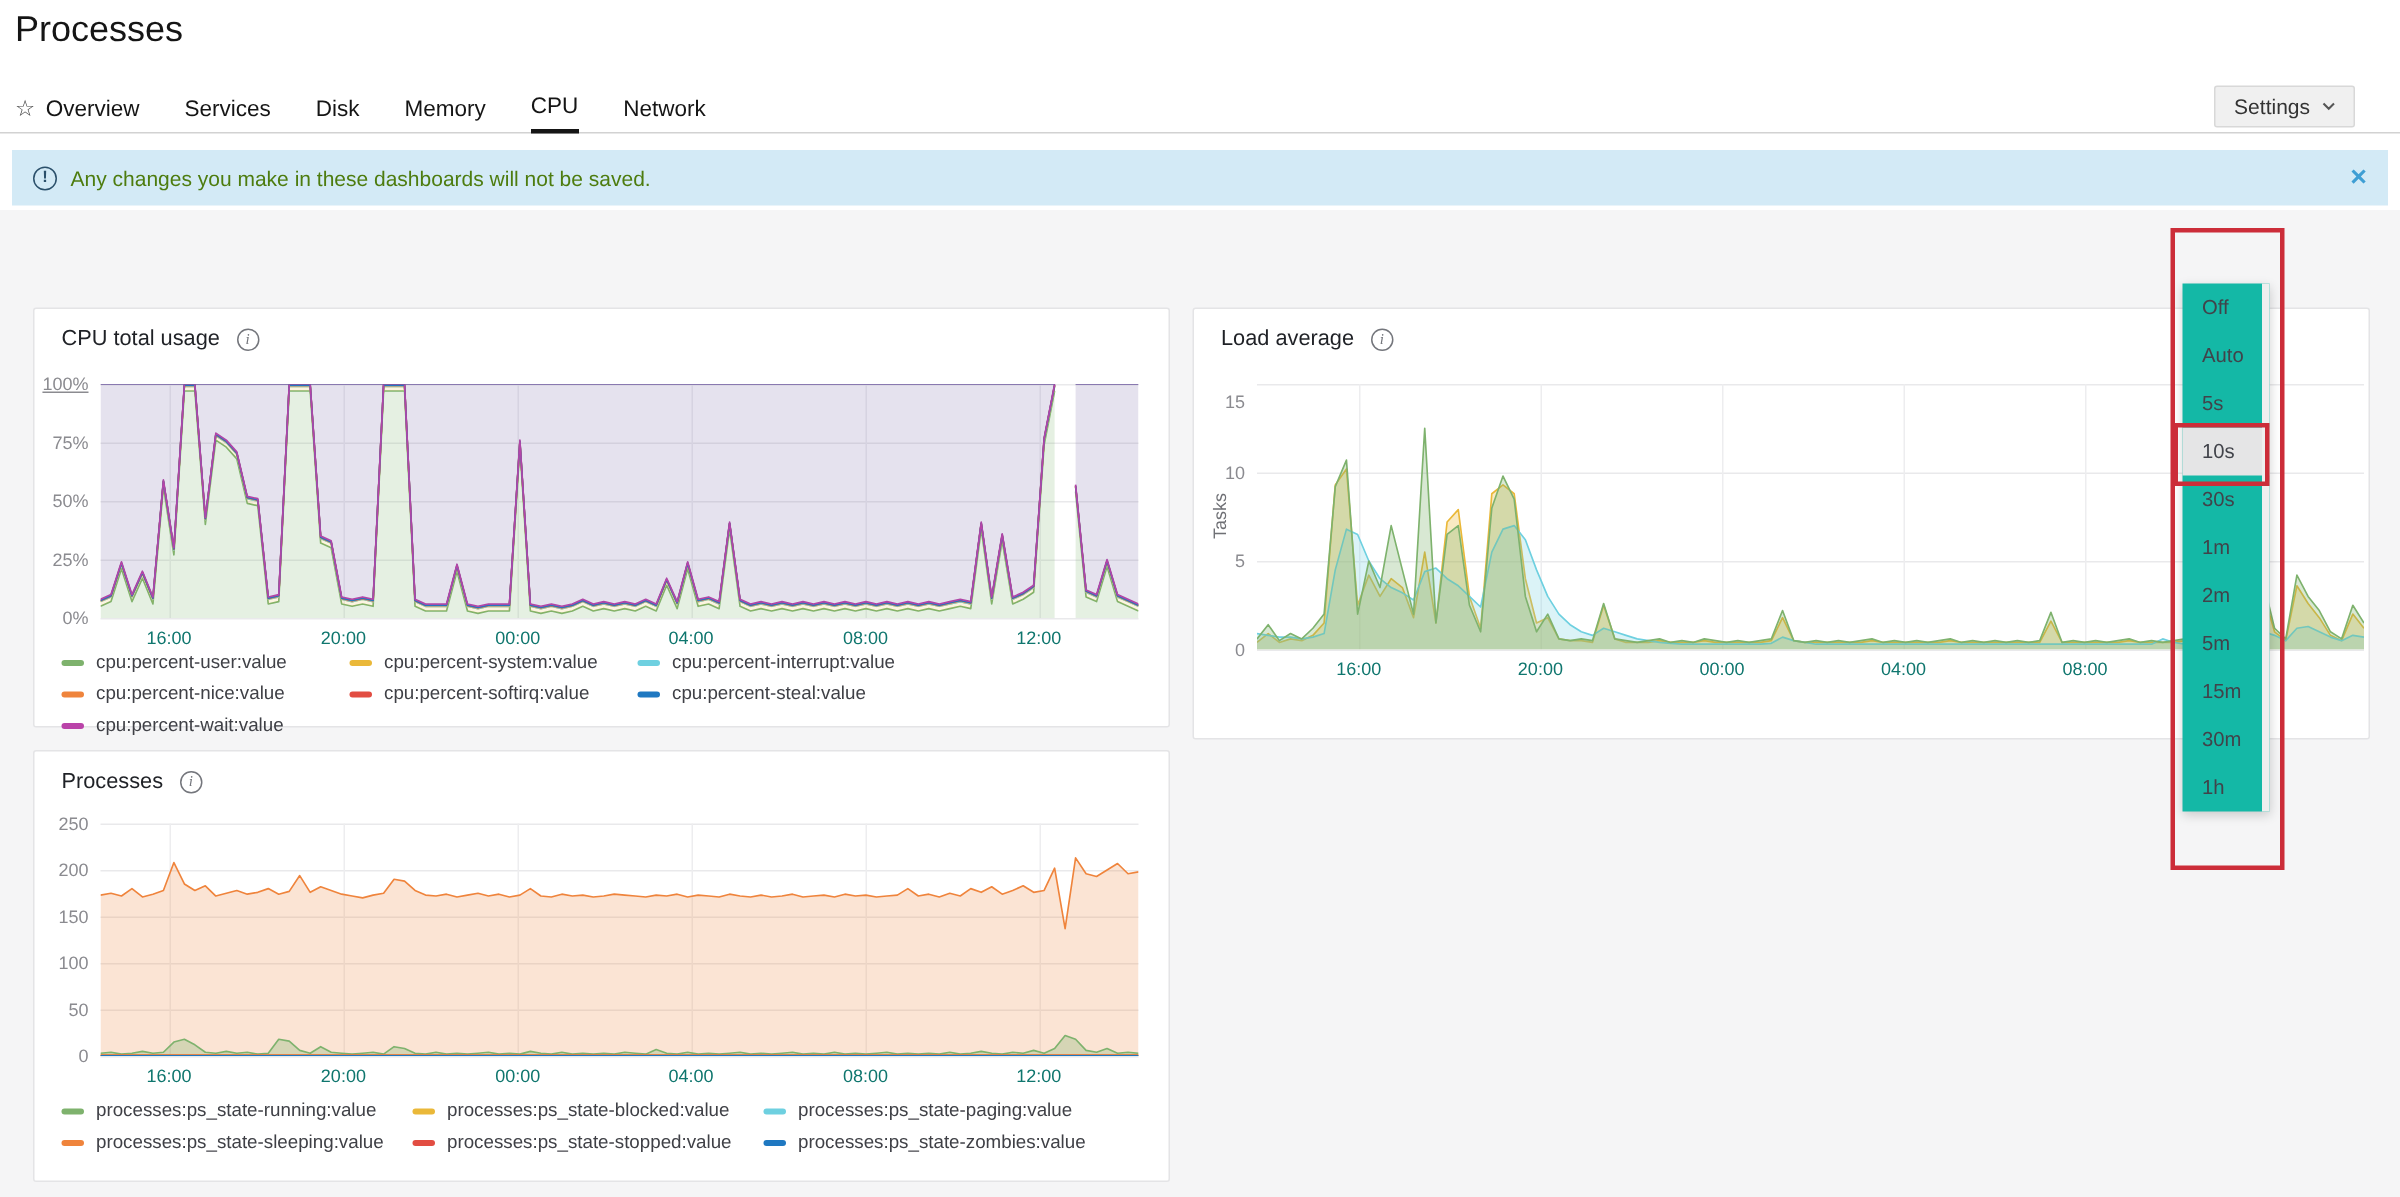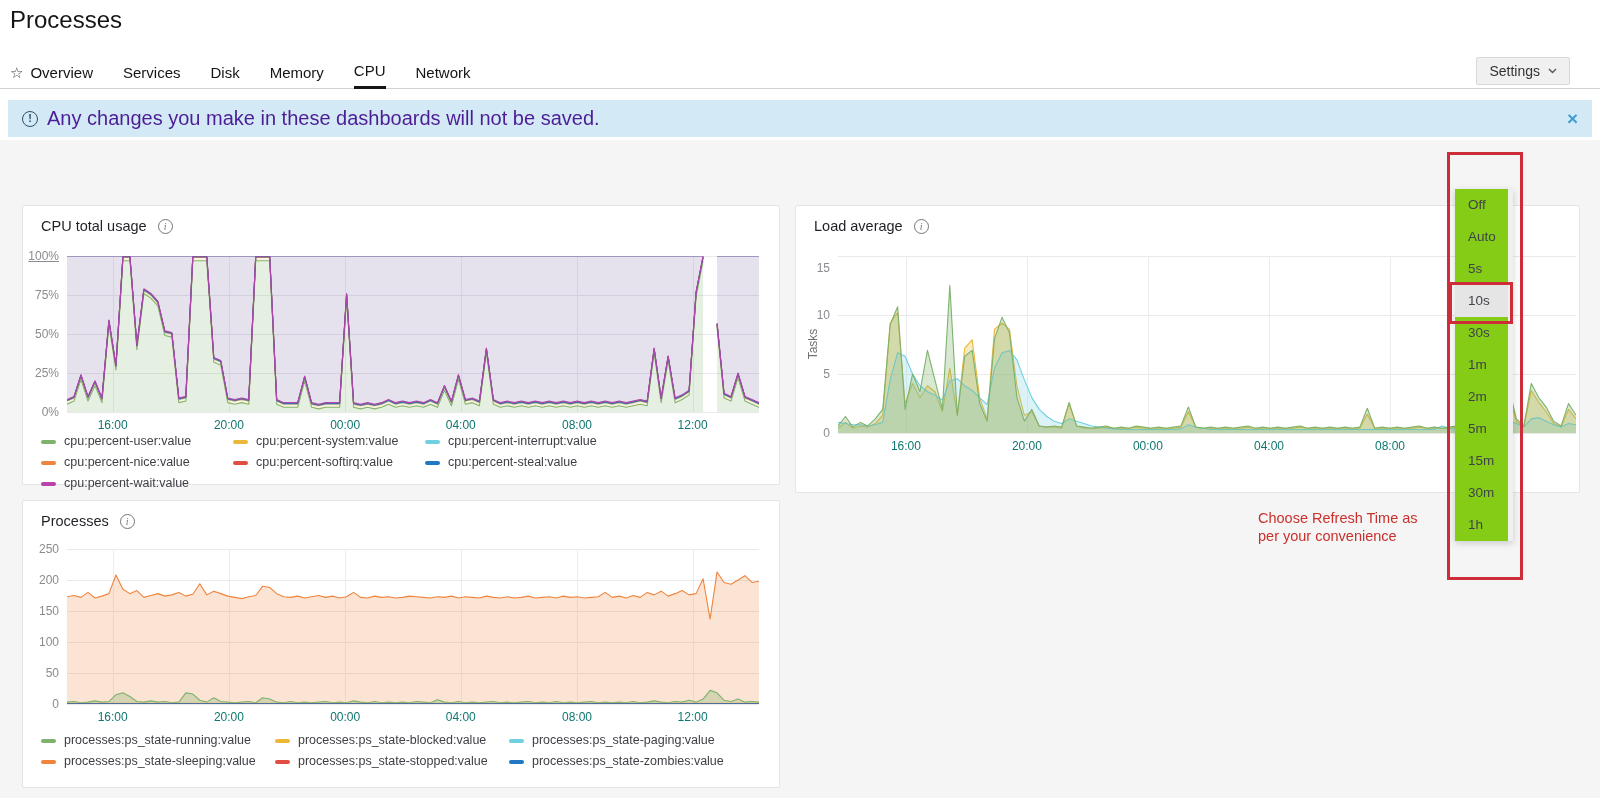--- a/index.html
+++ b/index.html
@@ -14,39 +14,39 @@
   .tabs-row { position:absolute; left:0; top:56px; width:1600px; height:33px; border-bottom:1px solid #d2d2d2; }
   .tabs { position:absolute; left:10px; top:0; height:33px; display:flex; gap:30px; align-items:center; }
   .tab { font-size:15px; color:#151515; height:33px; line-height:30px; cursor:pointer; display:flex; align-items:center; gap:7px; }
   .tab.active { border-bottom:3px solid #151515; font-weight:400; }
   .star-icon { font-size:15px; color:#444; }
   .settings-btn { position:absolute; right:30px; top:1px; height:28px; padding:0 12px; background:#f0f0f0; border:1px solid #d8d8d8; border-radius:2px; font-size:14px; color:#333; display:flex; align-items:center; gap:8px; cursor:pointer; font-family:inherit; }
 
   
   .banner { position:absolute; left:8px; top:100px; width:1584px; height:37px; background:#d3eaf6; display:flex; align-items:center; padding:0 14px; gap:9px; }
   .banner-icon { width:16px; height:16px; border:1.5px solid #2b506b; border-radius:50%; color:#2b506b; font-size:11px; line-height:13px; text-align:center; font-weight:bold; flex:none; }
-  .banner-text { font-size:20px; color:#4c1d95; }
+  .banner-text { font-size:14px; color:#4d7c0f; }
   .banner-close { margin-left:auto; color:#3f9fd4; font-size:19px; font-weight:bold; cursor:pointer; line-height:16px; }
 
   
   .grafana { position:absolute; left:0; top:140px; width:1600px; height:658px; background:#f5f5f6; }
   .hamburger { position:absolute; left:25px; top:163px; width:21px; height:15px; display:flex; flex-direction:column; justify-content:space-between; cursor:pointer; }
   .hamburger div { height:2.6px; background:#2d2d2d; border-radius:1px; }
   .breadcrumb { position:absolute; left:62px; top:163px; font-size:14.5px; color:#1f1f23; display:flex; gap:9px; align-items:center; }
   .breadcrumb .sep { color:#9a9aa0; font-size:13px; }
   .breadcrumb .crumb { cursor:pointer; }
   .breadcrumb .crumb.current { color:#8d8d93; cursor:default; }
 
   .tb { position:absolute; top:160px; display:flex; align-items:center; color:#55565c; cursor:pointer; font-size:14px; }
   .tb svg { display:block; }
   .tb-label { margin:0 7px; color:#4b4c51; }
   .tb-divider { position:absolute; left:1516px; top:160px; width:1px; height:22px; background:#d4d4d8; }
 
   
-  .refresh-dropdown { position:absolute; left:1455px; top:189px; width:58px; height:352px; background:#84cc16; box-shadow:0 2px 7px rgba(0,0,0,0.18); z-index:5; }
+  .refresh-dropdown { position:absolute; left:1455px; top:189px; width:58px; height:352px; background:#14b8a6; box-shadow:0 2px 7px rgba(0,0,0,0.18); z-index:5; }
   .dd-item { height:32px; line-height:32px; padding-left:13px; font-size:13.5px; color:#41434a; cursor:pointer; }
   .dd-item.active { background:#e5e5e6; }
   .dd-scrollbar { position:absolute; right:0; top:0; bottom:0; width:5px; background:#efefef; cursor:pointer; }
 
   
   .annot-box { position:absolute; border:3px solid #cc2d39; z-index:6; pointer-events:none; }
   .annot-outer { left:1447px; top:152px; width:76px; height:428px; }
   .annot-inner { left:1449px; top:282px; width:64px; height:42px; }
   .annotation-text { position:absolute; left:1258px; top:509px; width:172px; font-size:14.5px; line-height:1.26; color:#c9302c; }
 
@@ -387,15 +387,14 @@
       <div class="dd-item">1m</div>
       <div class="dd-item">2m</div>
       <div class="dd-item">5m</div>
       <div class="dd-item">15m</div>
       <div class="dd-item">30m</div>
       <div class="dd-item">1h</div>
     </div>
 
   <div class="annot-box annot-outer"></div>
   <div class="annot-box annot-inner"></div>
-  <div class="annotation-text">Choose Refresh Time as per your convenience</div>
 
 </div>
 
 </body></html>

